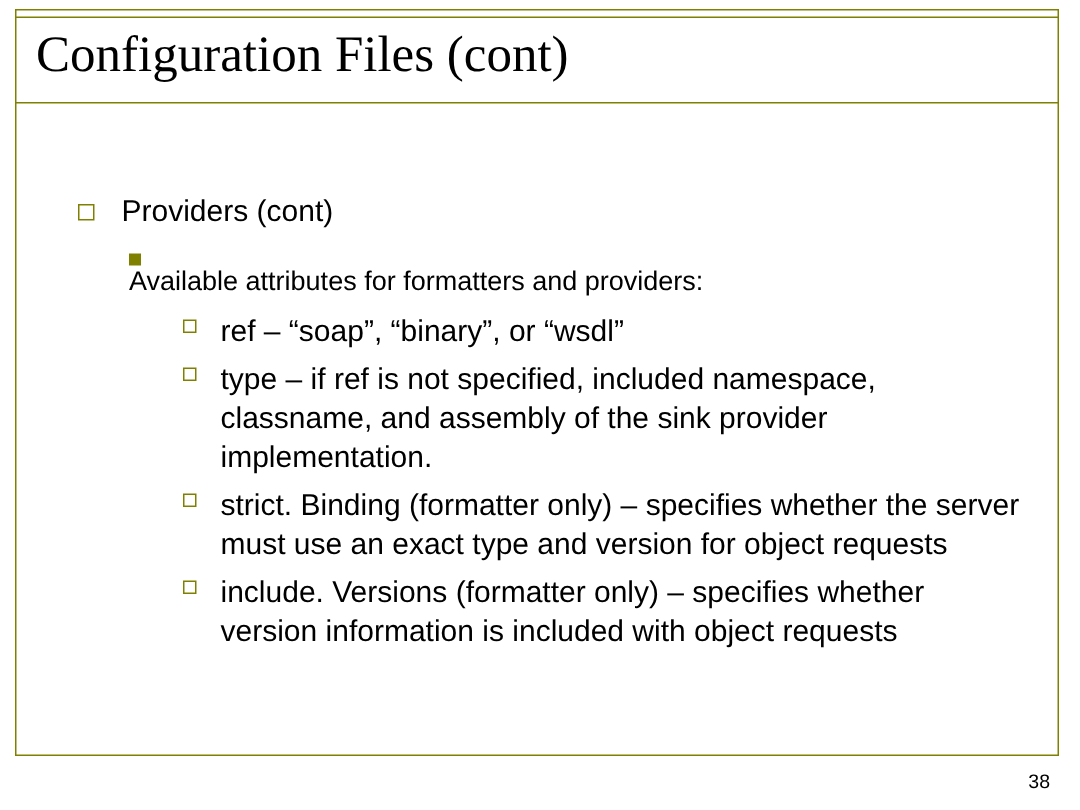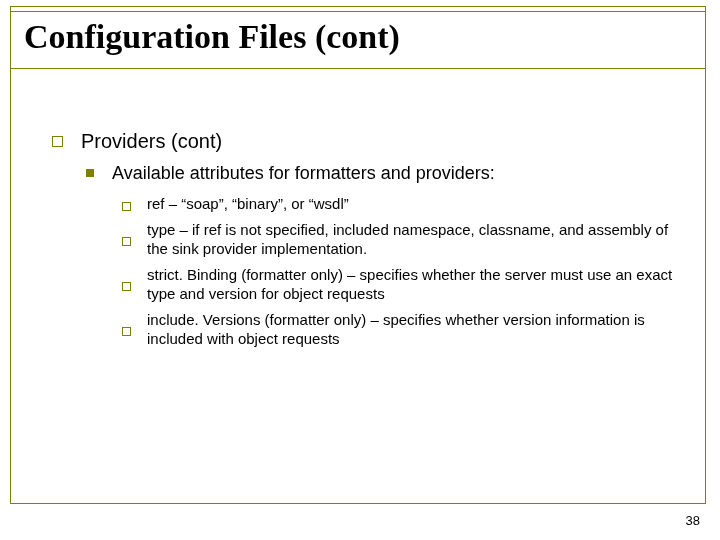--- a/index.html
+++ b/index.html
@@ -42,21 +42,21 @@
     top: 68px;
     border-top: 1px solid #808000;
   }
 
   .title {
     position: absolute;
     left: 24px;
     top: 18px;
     font-family: "Times New Roman", Times, serif;
     font-size: 34px;
-    font-weight: 700;
+    font-weight: 400;
     color: #000;
     background: #fff;
     padding-right: 8px;
   }
 
   .body {
     position: absolute;
     left: 52px;
     top: 130px;
     right: 40px;
@@ -76,37 +76,38 @@
     margin-right: 18px;
     flex: 0 0 auto;
   }
 
   .lvl2 {
     display: flex;
     align-items: flex-start;
     font-size: 18px;
     margin-left: 34px;
     margin-bottom: 10px;
+    flex-direction: column;
   }
   .sq-solid {
     width: 8px;
     height: 8px;
     background: #808000;
     margin-top: 6px;
     margin-right: 18px;
     flex: 0 0 auto;
   }
 
   .lvl3-wrap {
     margin-left: 70px;
   }
   .lvl3 {
     display: flex;
-    align-items: center;
-    font-size: 15px;
+    align-items: flex-start;
+    font-size: 20px;
     line-height: 1.3;
     margin-bottom: 6px;
   }
   .lvl3 .sq-open {
     width: 7px;
     height: 7px;
     border: 1.2px solid #808000;
     margin-top: 5px;
     margin-right: 16px;
   }

